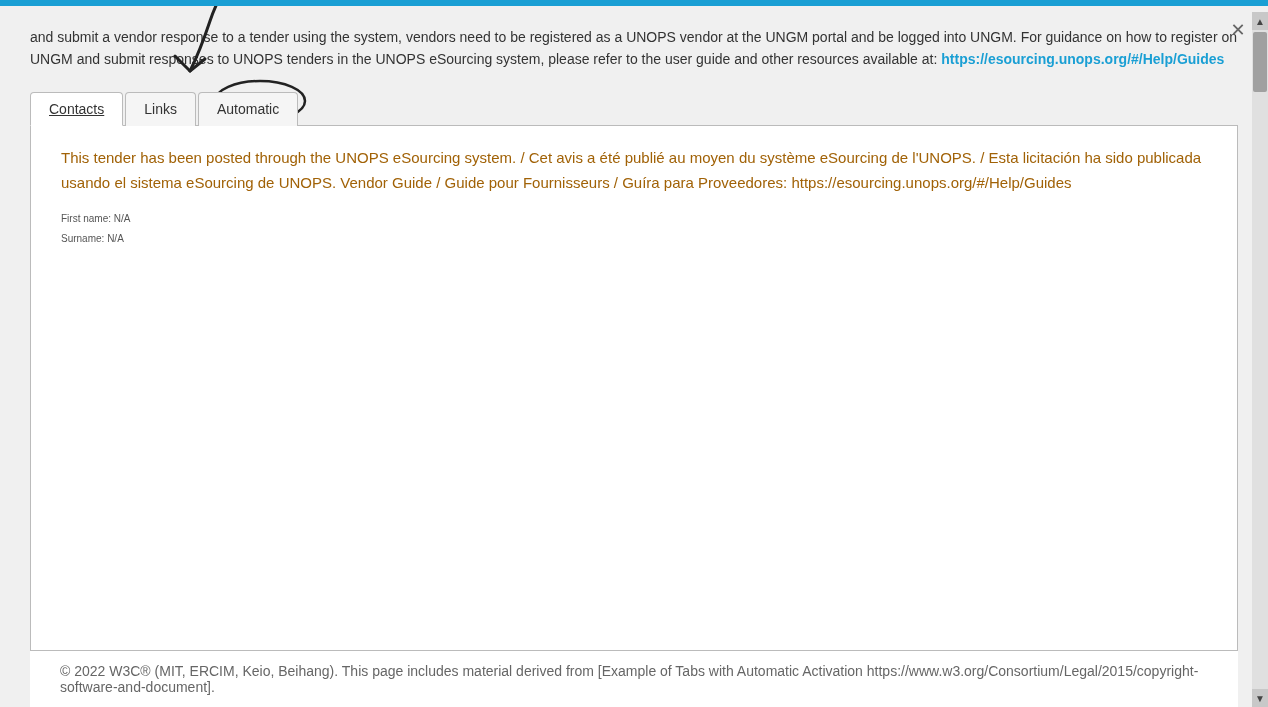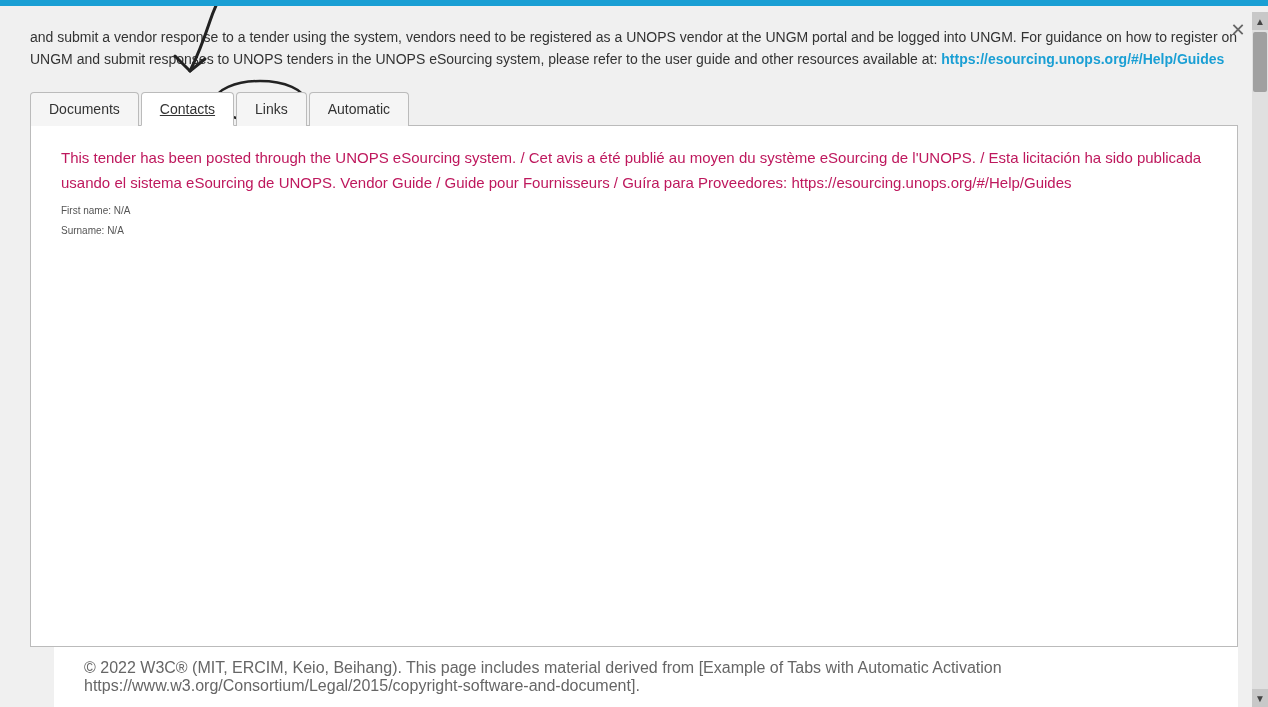--- a/index.html
+++ b/index.html
@@ -113,46 +113,45 @@
       padding: 20px 30px;
       font-size: 14px;
       color: #333;
       line-height: 1.6;
       flex: 1;
     }
 
     .tab-panel .contact-text {
       font-size: 15px;
       line-height: 1.65;
-      margin-bottom: 8px;
-      color: #be185d;
+      margin-bottom: 16px;
+      color: #a16207;
     }
 
     .contact-field {
       font-size: 10px;
       color: #555;
       margin-bottom: 4px;
     }
 
     .contact-field span.label {
       color: #555;
     }
 
     .contact-field span.value {
       color: #333;
     }
 
     .footer-text {
-      font-size: 16px;
+      font-size: 14px;
       color: #666;
       padding: 12px 30px;
       background: #fff;
       border-top: none;
       flex-shrink: 0;
-      margin-left: 24px;
     }
 
     .right-scrollbar {
       position: absolute;
       right: 0;
       top: 0;
       bottom: 0;
       width: 16px;
       background: #e0e0e0;
       display: flex;
@@ -241,23 +240,20 @@
 
           <path d="M 160 30 Q 100 60 80 120 Q 70 150 60 170" stroke="#222" stroke-width="3" fill="none" stroke-linecap="round"></path>
 
           <path d="M 60 170 L 45 155 M 60 170 L 75 158" stroke="#222" stroke-width="3" fill="none" stroke-linecap="round" stroke-linejoin="round"></path>
 
           <ellipse cx="130" cy="200" rx="45" ry="20" stroke="#222" stroke-width="2.5" fill="none"></ellipse>
         </svg>
       </div>
 
       <div class="tabs-container">
-        <div class="tab">
-          <span>Documents</span>
-        </div>
         <div class="tab active">
           <span>Contacts</span>
         </div>
         <div class="tab">
           <span>Links</span>
         </div>
         <div class="tab">
           <span>Automatic</span>
         </div>
       </div>

